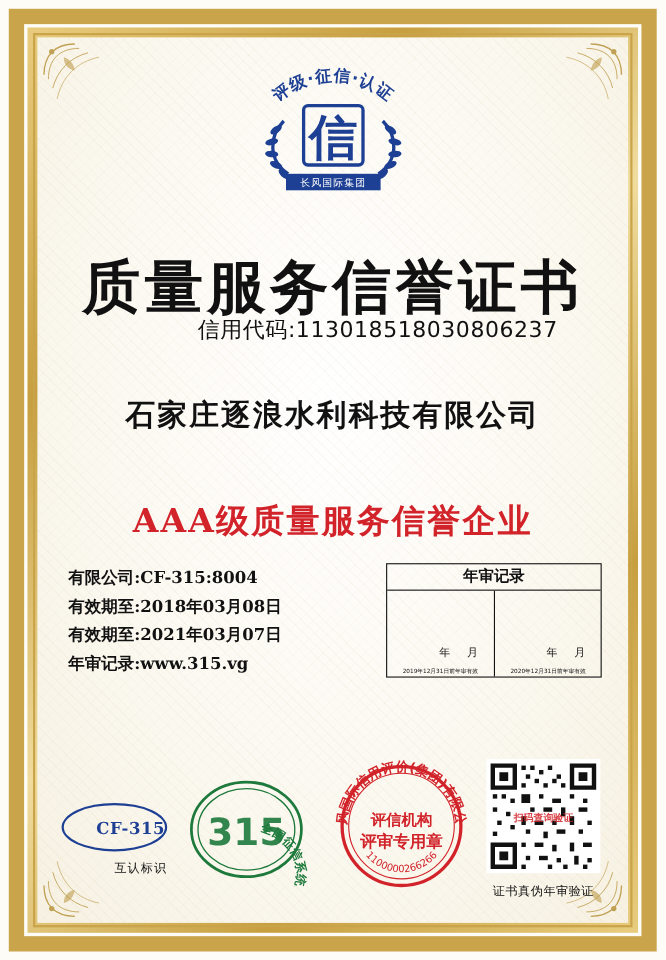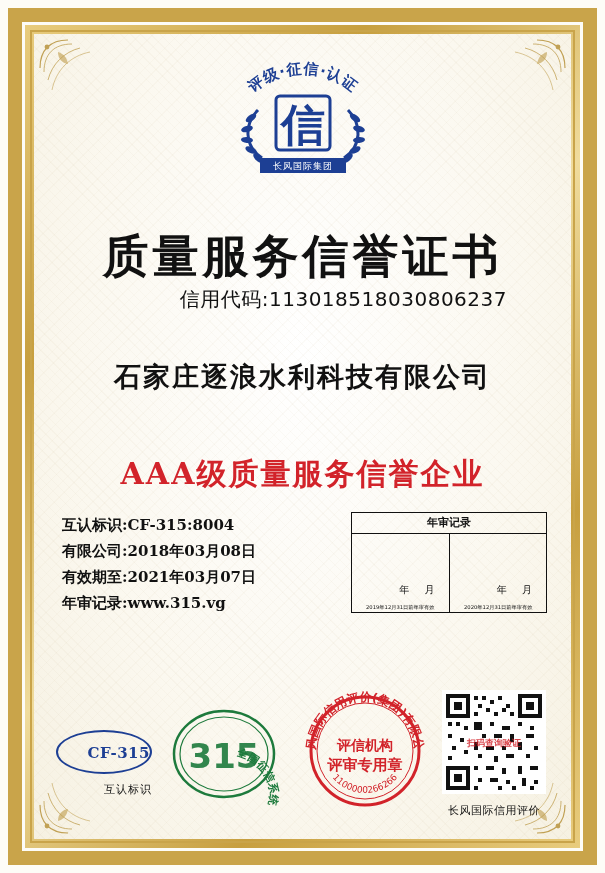--- a/index.html
+++ b/index.html
@@ -86,21 +86,21 @@
   }
   .emblem svg { display: block; }
 
   
   .main-title {
     position: absolute;
     left: 0; right: 0; top: 192px;
     text-align: center;
     font-family: "DejaVu Sans", sans-serif;
     font-weight: bold;
-    font-size: 46px;
+    font-size: 53px;
     letter-spacing: 4px;
     color: #111;
   }
   .code-line {
     position: absolute;
     right: 64px;
     top: 252px;
     font-family: "DejaVu Sans", sans-serif;
     font-weight: normal;
     font-size: 20px;
@@ -146,21 +146,21 @@
     position: absolute;
     right: 24px;
     top: 478px;
     width: 196px;
     border: 1.4px solid #111;
     box-sizing: border-box;
   }
   .review .rv-title {
     text-align: center;
     font-family: Liberation Serif, serif;
-    font-size: 11px;
+    font-size: 14px;
     font-weight: bold;
     padding: 2px 0 3px;
     border-bottom: 1.4px solid #111;
     color: #111;
   }
   .review .rv-body {
     display: flex;
     height: 78px;
   }
   .review .rv-cell {
@@ -338,22 +338,22 @@
 
     <div class="main-title">质量服务信誉证书</div>
 
     <div class="code-line">信用代码:113018518030806237</div>
 
     <div class="company">石家庄逐浪水利科技有限公司</div>
 
     <div class="award">AAA级质量服务信誉企业</div>
 
     <div class="details">
-      <div>互认标识:CF-315:8004</div>
-      <div>有限公司:2018年03月08日</div>
+      <div>有限公司:CF-315:8004</div>
+      <div>有效期至:2018年03月08日</div>
       <div>有效期至:2021年03月07日</div>
       <div>年审记录:www.315.vg</div>
     </div>
 
     <div class="review">
       <div class="rv-title">年审记录</div>
       <div class="rv-body">
         <div class="rv-cell">
           <div class="rv-ym">年 月</div>
           <div class="rv-note">2019年12月31日前年审有效</div>
@@ -469,18 +469,18 @@
               <rect x="80" y="88" width="4" height="8"></rect>
                 <rect x="92" y="90" width="4" height="4"></rect>
               <rect x="32" y="96" width="4" height="4"></rect>
                 <rect x="56" y="96" width="4" height="4"></rect>
               <rect x="70" y="96" width="4" height="4"></rect>
                 <rect x="88" y="96" width="4" height="4"></rect>
             </g>
             <text x="52" y="56" text-anchor="middle" font-family="DejaVu Sans, sans-serif" font-size="9" font-weight="bold" fill="#d2232a" opacity=".85">扫码查询验证</text>
           </svg>
         </div>
-        <div class="qr-cap">长风国际信用评价</div>
+        <div class="qr-cap">证书真伪年审验证</div>
       </div>
 
     </div>
   </div>
 </div>
 
 </body></html>

